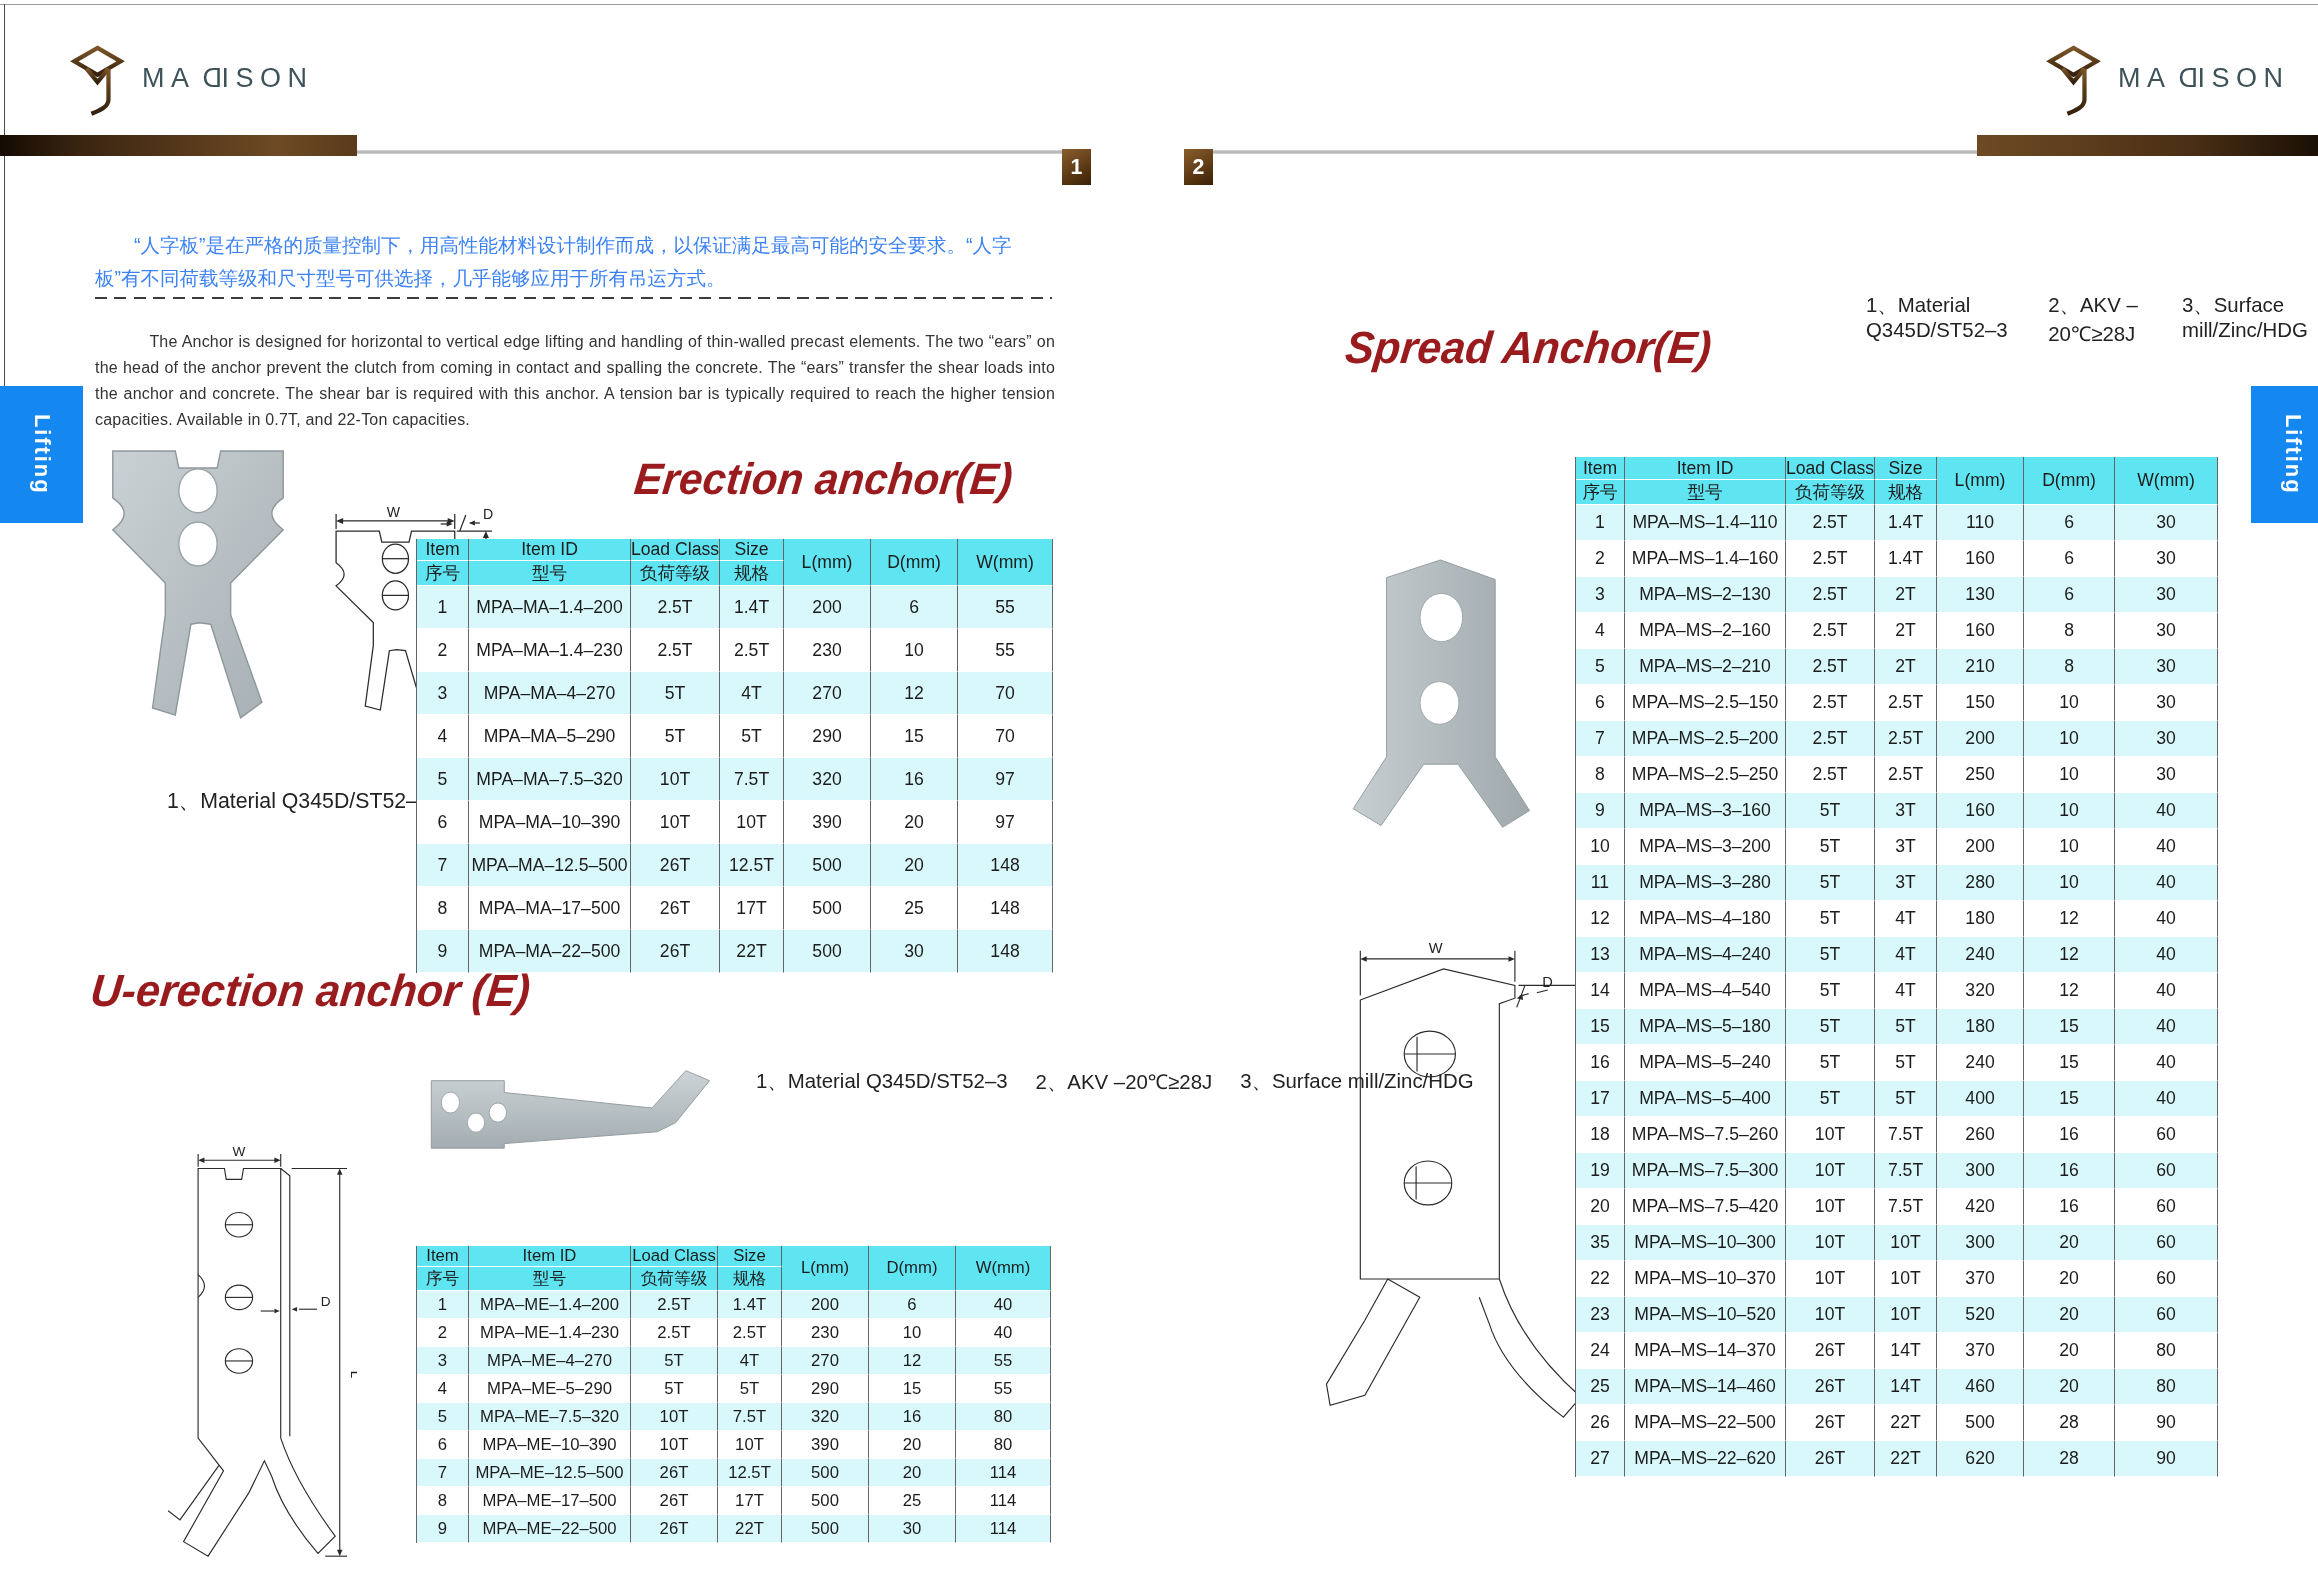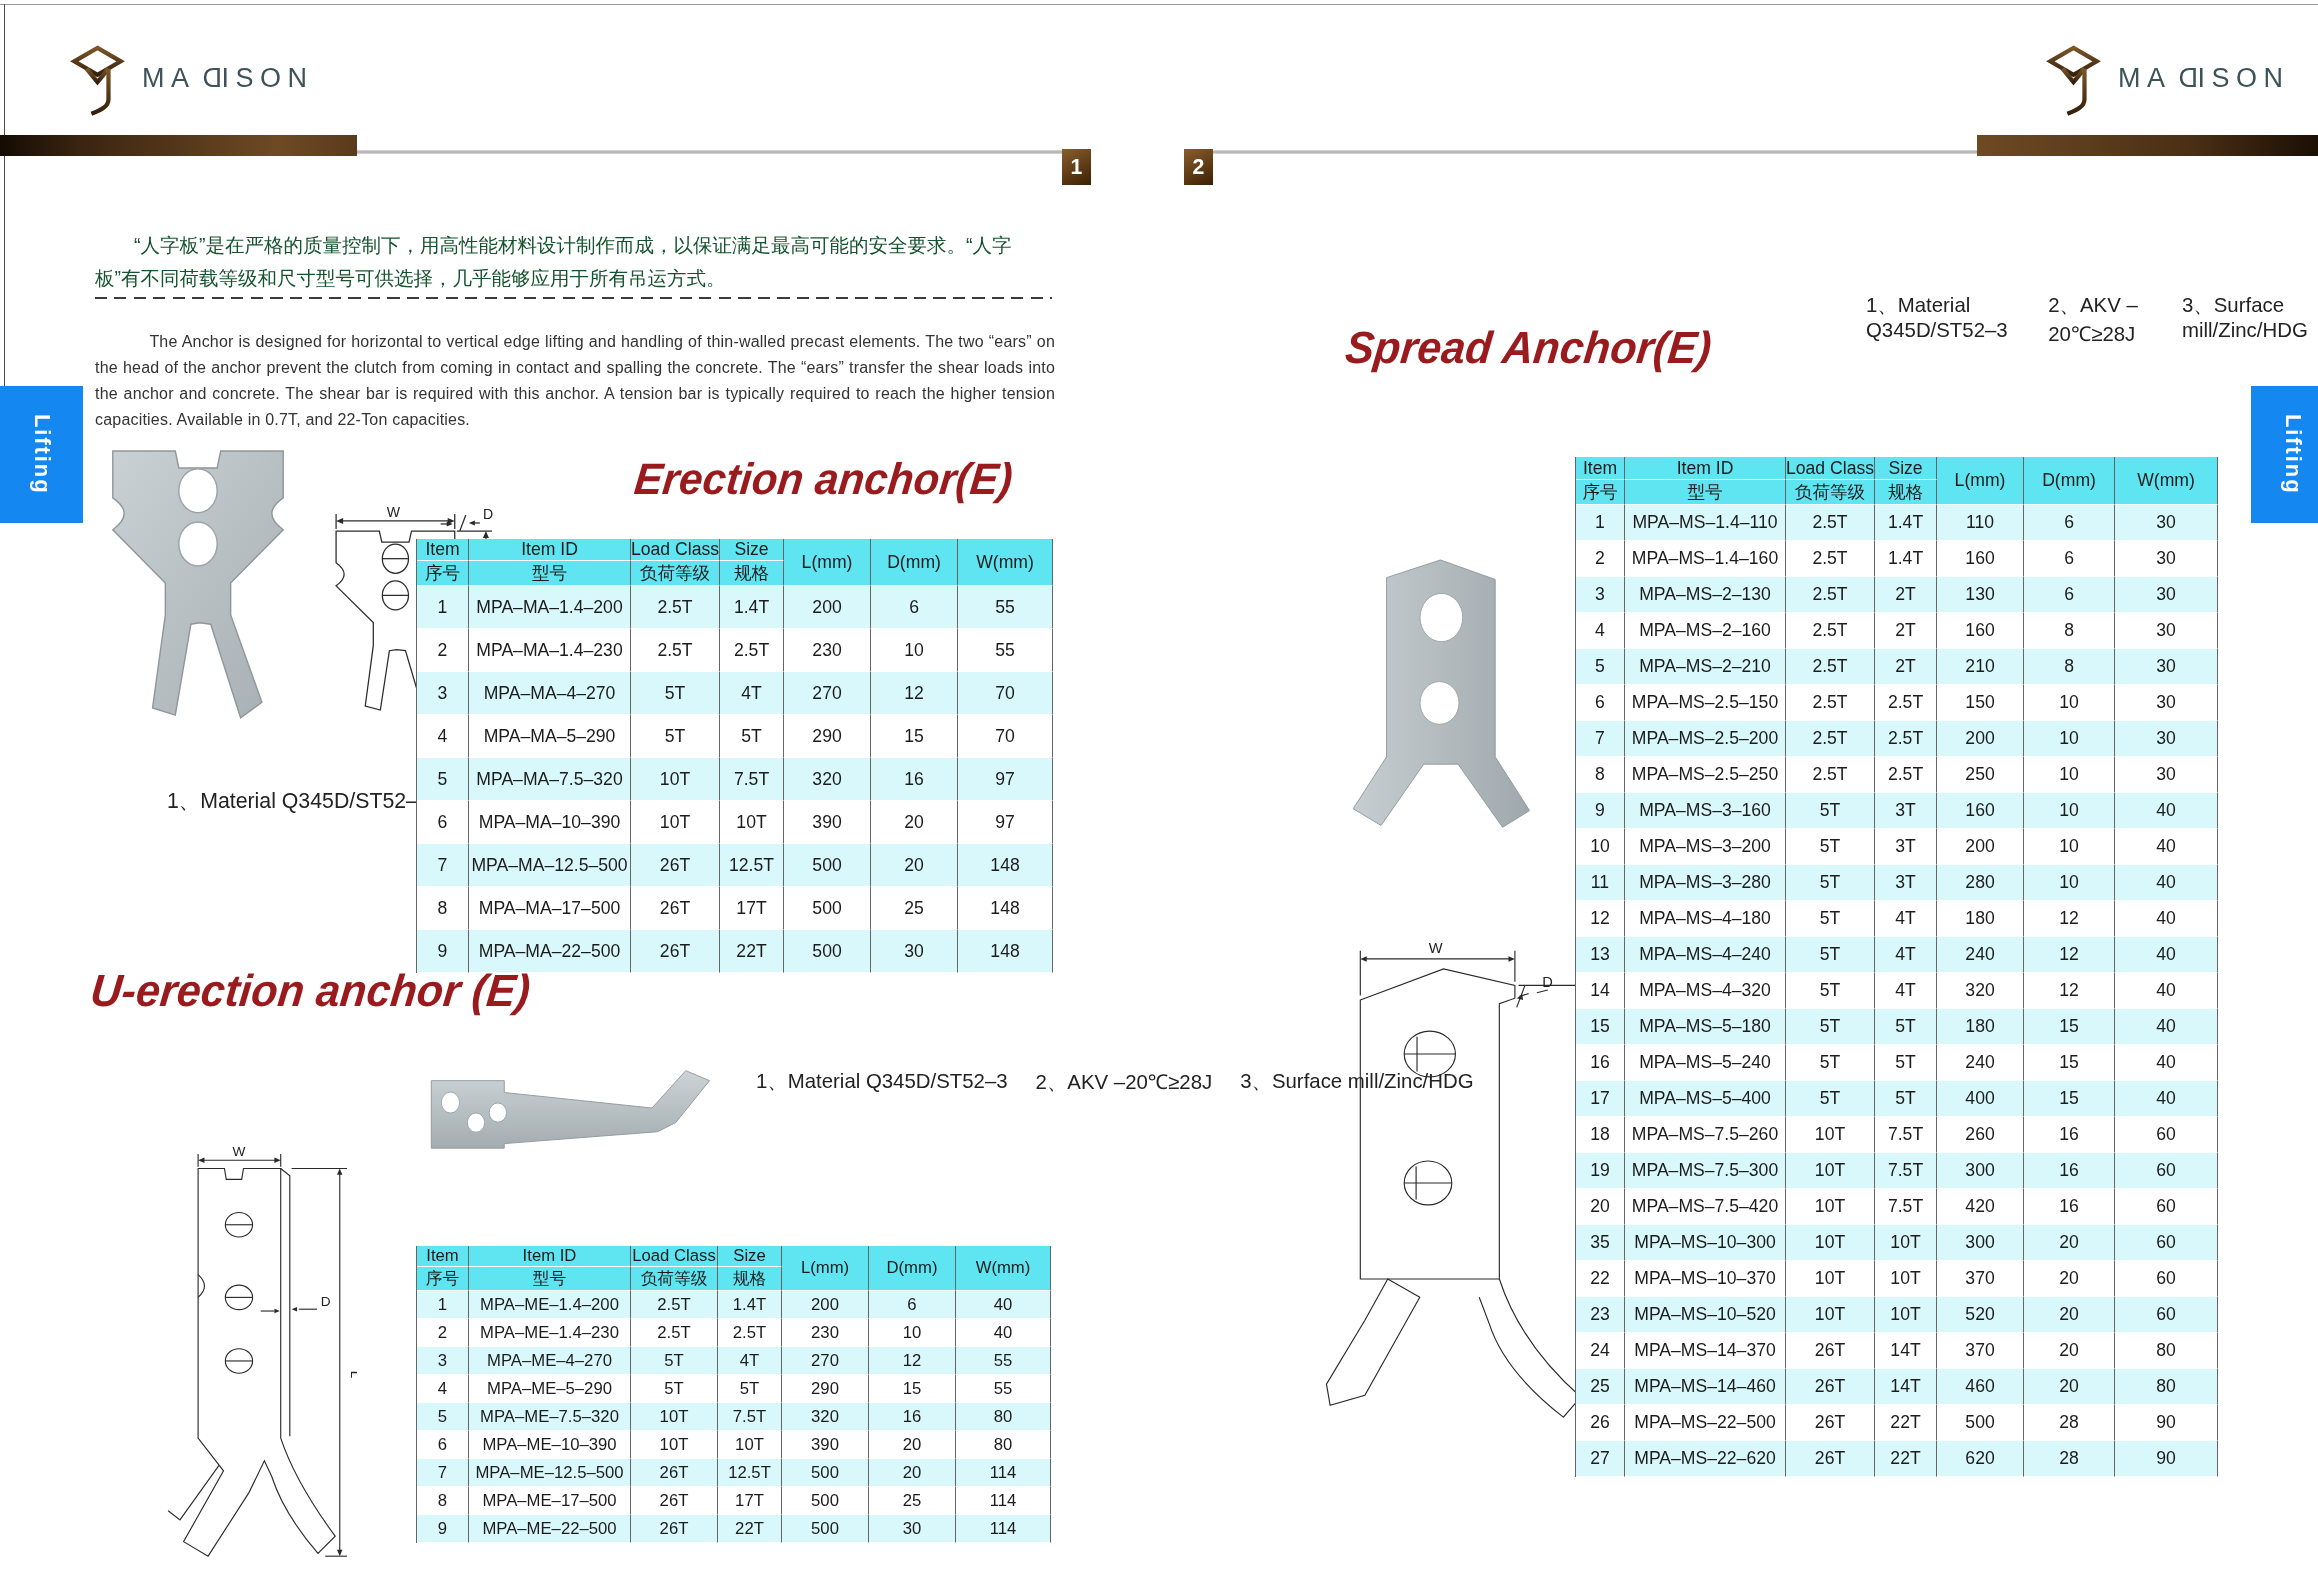--- a/index.html
+++ b/index.html
@@ -20,21 +20,21 @@
   .bar-r{left:1977px;top:135px;width:357px;background:linear-gradient(90deg,#6e4a24,#4a2f14 60%,#140b03);}
   .gray-line{height:3.7px;background:linear-gradient(180deg,#dcdcdc,#adadad 50%,#dcdcdc);}
   .line-l{left:357px;top:150px;width:705px;}
   .line-r{left:1213px;top:150px;width:764px;}
   .page-badge{width:29px;height:36px;background:linear-gradient(150deg,#8a5e2e,#53320f 70%,#3a2108);
     color:#fff;font-size:21.3px;font-weight:bold;display:flex;align-items:center;justify-content:center;}
   .badge-l{left:1062px;top:149px;}
   .badge-r{left:1184px;top:149px;}
 
   
-  .intro-cn{left:95px;top:209px;width:958px;font-size:19.5px;line-height:1.7;color:#14532d;text-indent:2em;}
+  .intro-cn{left:95px;top:209px;width:958px;font-size:19.5px;line-height:1.7;color:#3b82f6;text-indent:2em;}
   .dashed-sep{left:95px;top:297px;width:957px;height:2.3px;
     background:repeating-linear-gradient(90deg,#3c3c3c 0 12px,transparent 12px 19.5px);}
   .intro-en{left:95px;top:313px;width:960px;font-size:16px;line-height:1.62;color:#333;
     text-align:justify;text-indent:3.4em;letter-spacing:0.2px;}
 
   
   .side-tab{width:83px;height:137px;background:#1487f1;display:flex;align-items:center;justify-content:center;}
   .tab-l{left:0;top:386px;}
   .tab-r{left:2251px;top:386px;}
   .side-tab span{writing-mode:vertical-rl;color:#fff;font-weight:bold;font-size:22px;letter-spacing:1.9px;}
@@ -666,21 +666,21 @@
           <td>13</td>
           <td>MPA–MS–4–240</td>
           <td>5T</td>
           <td>4T</td>
           <td>240</td>
           <td>12</td>
           <td>40</td>
         </tr>
         <tr>
           <td>14</td>
-          <td>MPA–MS–4–320</td>
+          <td>MPA–MS–4–540</td>
           <td>5T</td>
           <td>4T</td>
           <td>320</td>
           <td>12</td>
           <td>40</td>
         </tr>
         <tr>
           <td>15</td>
           <td>MPA–MS–5–180</td>
           <td>5T</td>

